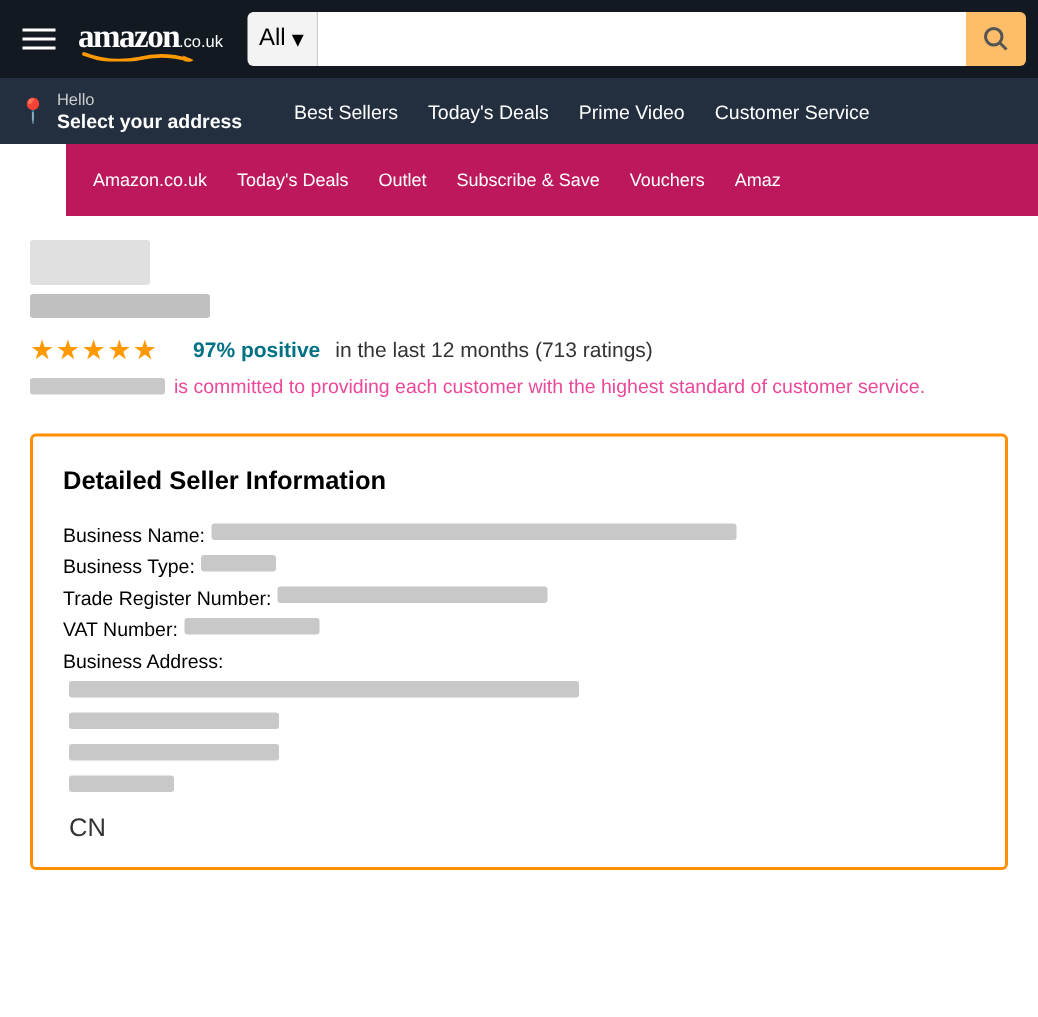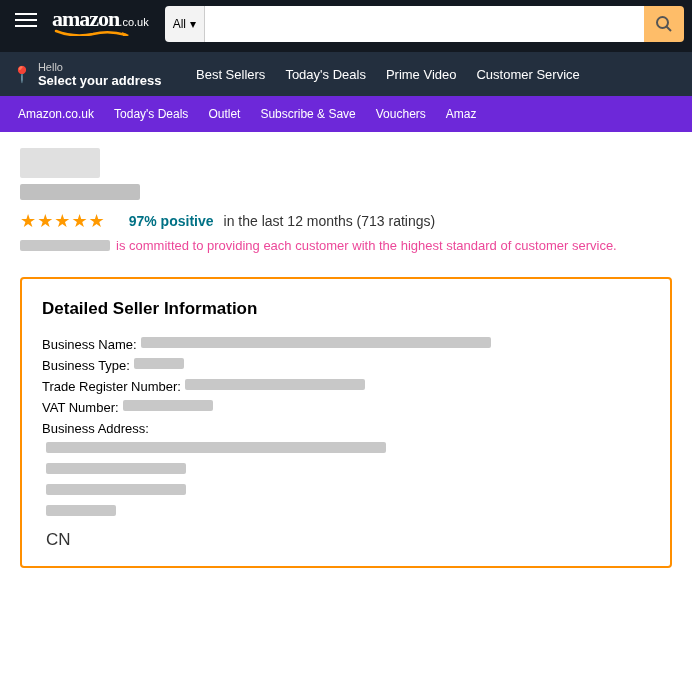--- a/index.html
+++ b/index.html
@@ -2,21 +2,21 @@
 <html><head>
   <meta charset="utf-8">
   <style>
     * { margin: 0; padding: 0; box-sizing: border-box; }
     body { font-family: Arial, sans-serif; font-size: 13px; background: #fff; width: 692px; overflow-x: hidden; }
 
     
     .top-nav {
       background: #131921;
       display: flex;
-      align-items: flex-start;
+      align-items: center;
       padding: 6px 8px;
       height: 52px;
       gap: 8px;
     }
     .hamburger {
       display: flex; flex-direction: column; gap: 4px; cursor: pointer;
       padding: 6px; border: 1px solid transparent;
     }
     .hamburger span {
       display: block; width: 22px; height: 2px; background: #fff;
@@ -26,21 +26,21 @@
     }
     .logo-text {
       color: #fff; font-size: 22px; font-weight: bold; font-family: 'Bookman Old Style', serif; letter-spacing: -1px;
     }
     .logo-tld { font-size: 11px; vertical-align: super; color: #fff; }
     .search-bar {
       display: flex; flex: 1; height: 36px;
     }
     .search-category {
       background: #f3f3f3; border: none; border-radius: 4px 0 0 4px;
-      padding: 0 8px; font-size: 12px; cursor: pointer;
+      padding: 0 8px; font-size: 16px; cursor: pointer;
       display: flex; align-items: center; gap: 4px; white-space: nowrap;
       border-right: 1px solid #ccc;
     }
     .search-input {
       flex: 1; border: none; outline: none; padding: 0 8px; font-size: 14px;
     }
     .search-btn {
       background: #febd69; border: none; border-radius: 0 4px 4px 0;
       width: 40px; cursor: pointer; display: flex; align-items: center; justify-content: center;
     }
@@ -65,27 +65,28 @@
     .nav-links {
       display: flex; gap: 20px; align-items: center;
     }
     .nav-link {
       color: #fff; font-size: 13px; cursor: pointer; white-space: nowrap;
       font-weight: 500;
     }
 
     
     .secondary-nav {
-      background: #6d28d9;
+      background: #be185d;
       display: flex;
       align-items: center;
       padding: 0 8px;
-      height: 36px;
+      height: 48px;
       gap: 0;
       overflow: hidden;
+      margin-left: 44px;
     }
     .sec-nav-item {
       color: #fff; font-size: 12px; padding: 8px 10px; cursor: pointer; white-space: nowrap;
     }
 
     
     .main-content {
       padding: 16px 20px;
       background: #fff;
     }

